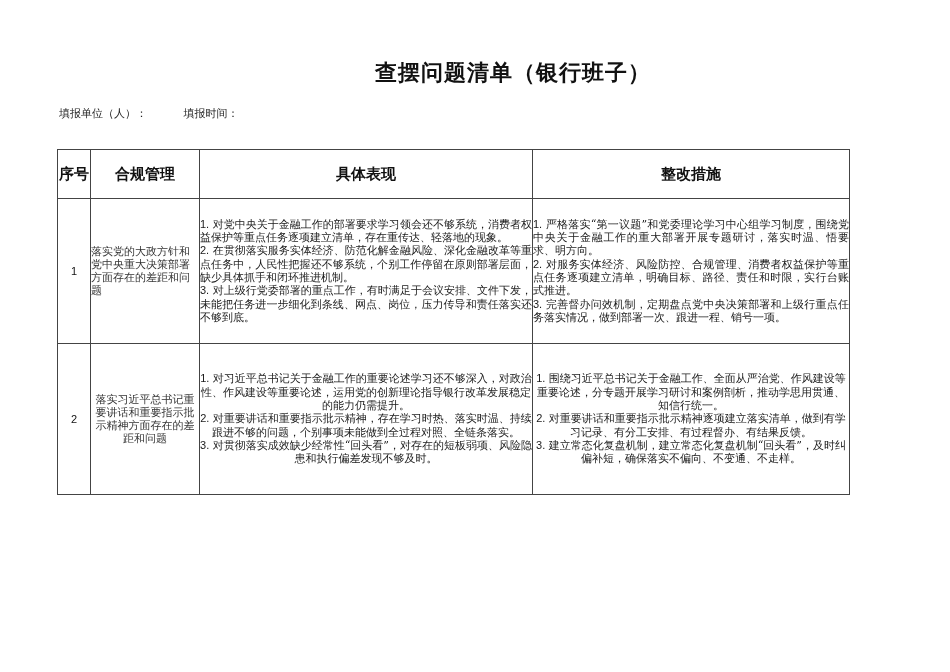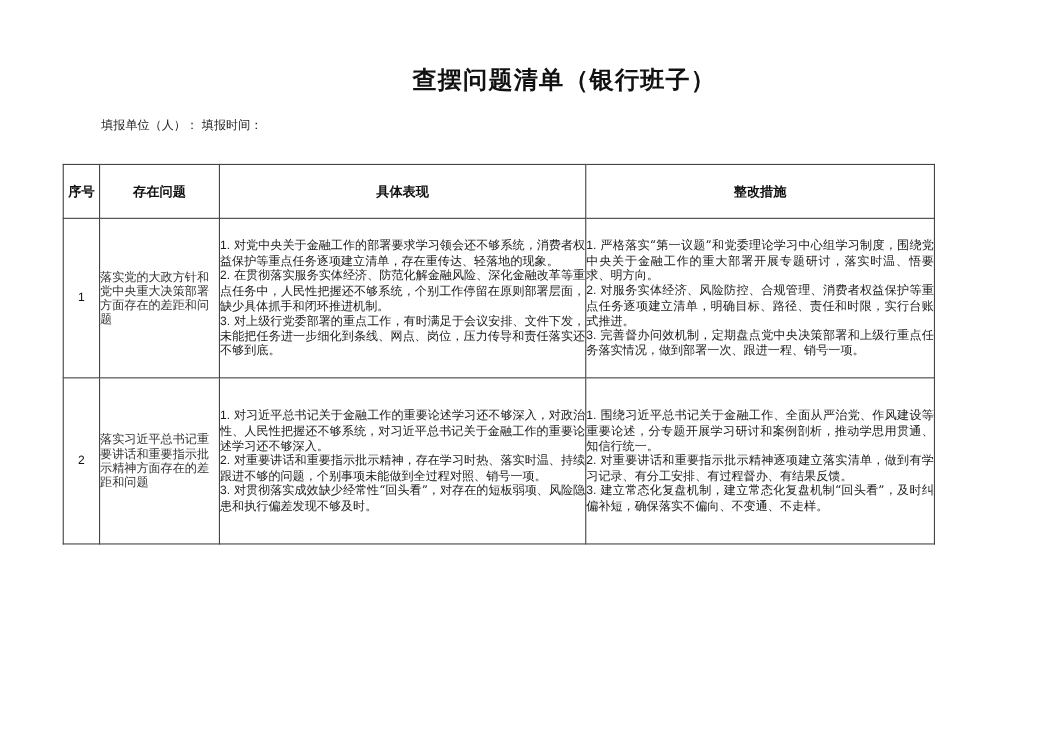--- a/index.html
+++ b/index.html
@@ -27,41 +27,40 @@
     font-size: 22px;
     font-weight: bold;
     letter-spacing: 1px;
   }
   .meta {
     position: absolute;
     top: 106px;
     left: 59px;
     font-size: 11px;
     color: #222;
-    text-align: right;
   }
   .meta span { display: inline-block; }
   .meta .unit { width: 121px; }
   table.sheet {
     position: absolute;
     left: 57px;
     top: 149px;
     border-collapse: collapse;
     table-layout: fixed;
     width: 792px;
   }
   table.sheet td, table.sheet th {
     border: 1px solid #444;
     padding: 0;
     vertical-align: middle;
   }
   table.sheet { border: 1.5px solid #222; }
   th {
     font-family: "DejaVu Sans", "Liberation Sans", sans-serif;
-    font-size: 12px;
+    font-size: 15px;
     font-weight: bold;
     height: 48px;
     text-align: center;
   }
   td.num {
     text-align: center;
     font-family: "Liberation Sans", sans-serif;
     font-size: 11px;
   }
   td.issue {
@@ -75,21 +74,21 @@
     vertical-align: top;
     font-size: 11px;
     line-height: 13.3px;
     padding: 2px 2px 0 2px;
     text-align: justify;
     color: #1a1a1a;
   }
   td.detail p { margin: 0; }
   td.detail .n { font-family: "Liberation Sans", sans-serif; }
   tr.r1 td { height: 144px; }
-  tr.r2 td { height: 150px; }
+  tr.r2 td { height: 150px; text-align: center; }
 </style>
 </head>
 <body>
 
 <div class="title">查摆问题清单（银行班子）</div>
 
 <div class="meta">
   <span class="unit">填报单位（人）：</span>
   <span>填报时间：</span>
 </div>
@@ -97,21 +96,21 @@
 <table class="sheet">
   <colgroup>
     <col style="width:33px">
     <col style="width:109px">
     <col style="width:333px">
     <col style="width:317px">
   </colgroup>
   <thead>
     <tr>
       <th>序号</th>
-      <th>存在问题</th>
+      <th>合规管理</th>
       <th>具体表现</th>
       <th>整改措施</th>
     </tr>
   </thead>
   <tbody>
     <tr class="r1">
       <td class="num">1</td>
       <td class="issue">落实党的大政方针和党中央重大决策部署方面存在的差距和问题</td>
       <td class="detail">
         <p><span class="n">1.</span><span> 对党中央关于金融工作的部署要求学习领会还不够系统，消费者权益保护等重点任务逐项建立清单，存在重传达、轻落地的现象。</span></p>
@@ -121,22 +120,22 @@
       <td class="detail">
         <p><span class="n">1.</span><span> 严格落实“第一议题”和党委理论学习中心组学习制度，围绕党中央关于金融工作的重大部署开展专题研讨，落实时温、悟要求、明方向。</span></p>
         <p><span class="n">2.</span><span> 对服务实体经济、风险防控、合规管理、消费者权益保护等重点任务逐项建立清单，明确目标、路径、责任和时限，实行台账式推进。</span></p>
         <p><span class="n">3.</span><span> 完善督办问效机制，定期盘点党中央决策部署和上级行重点任务落实情况，做到部署一次、跟进一程、销号一项。</span></p>
       </td>
     </tr>
     <tr class="r2">
       <td class="num">2</td>
       <td class="issue">落实习近平总书记重要讲话和重要指示批示精神方面存在的差距和问题</td>
       <td class="detail">
-        <p><span class="n">1.</span><span> 对习近平总书记关于金融工作的重要论述学习还不够深入，对政治性、人民性把握还不够系统，对习近平总书记关于金融工作的重要论述学习还不够深入。</span></p>
-        <p><span class="n">2.</span><span> 对重要讲话和重要指示批示精神，存在学习时热、落实时温、持续跟进不够的问题，个别事项未能做到全过程对照、销号一项。</span></p>
+        <p><span class="n">1.</span><span> 对习近平总书记关于金融工作的重要论述学习还不够深入，对政治性、作风建设等重要论述，运用党的创新理论指导银行改革发展稳定的能力仍需提升。</span></p>
+        <p><span class="n">2.</span><span> 对重要讲话和重要指示批示精神，存在学习时热、落实时温、持续跟进不够的问题，个别事项未能做到全过程对照、全链条落实。</span></p>
         <p><span class="n">3.</span><span> 对贯彻落实成效缺少经常性“回头看”，对存在的短板弱项、风险隐患和执行偏差发现不够及时。</span></p>
       </td>
       <td class="detail">
         <p><span class="n">1.</span><span> 围绕习近平总书记关于金融工作、全面从严治党、作风建设等重要论述，分专题开展学习研讨和案例剖析，推动学思用贯通、知信行统一。</span></p>
         <p><span class="n">2.</span><span> 对重要讲话和重要指示批示精神逐项建立落实清单，做到有学习记录、有分工安排、有过程督办、有结果反馈。</span></p>
         <p><span class="n">3.</span><span> 建立常态化复盘机制，建立常态化复盘机制“回头看”，及时纠偏补短，确保落实不偏向、不变通、不走样。</span></p>
       </td>
     </tr>
   </tbody>
 </table>

